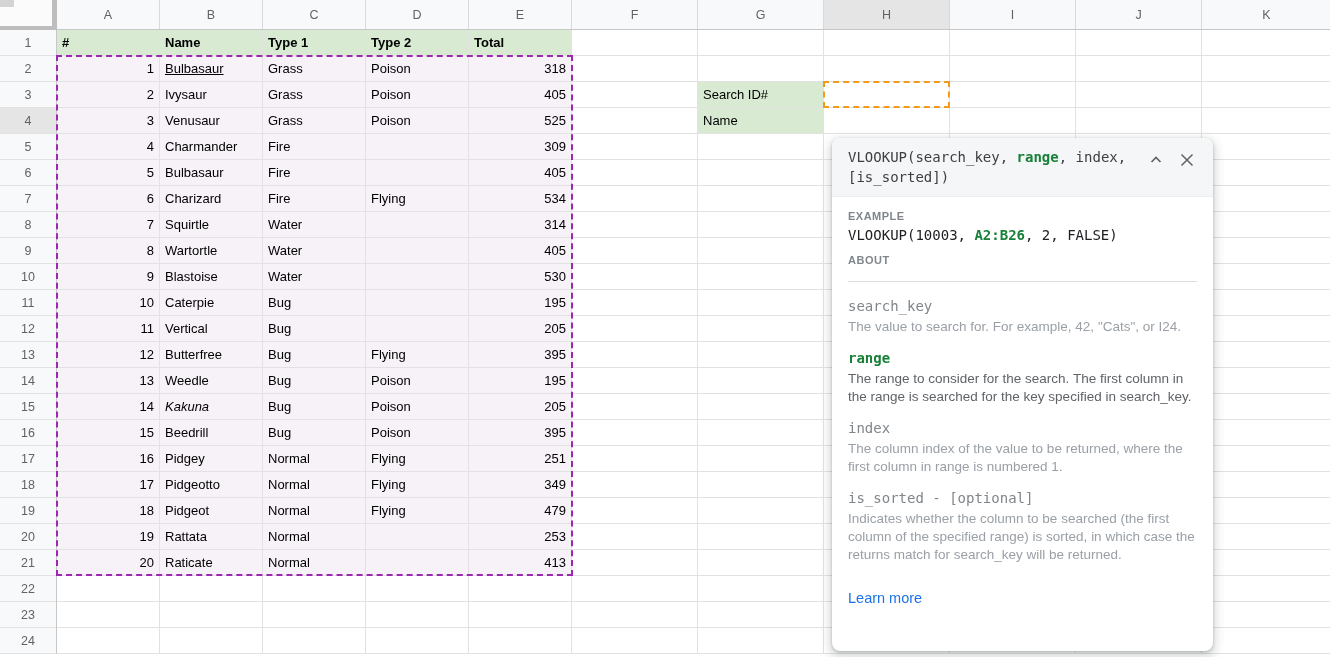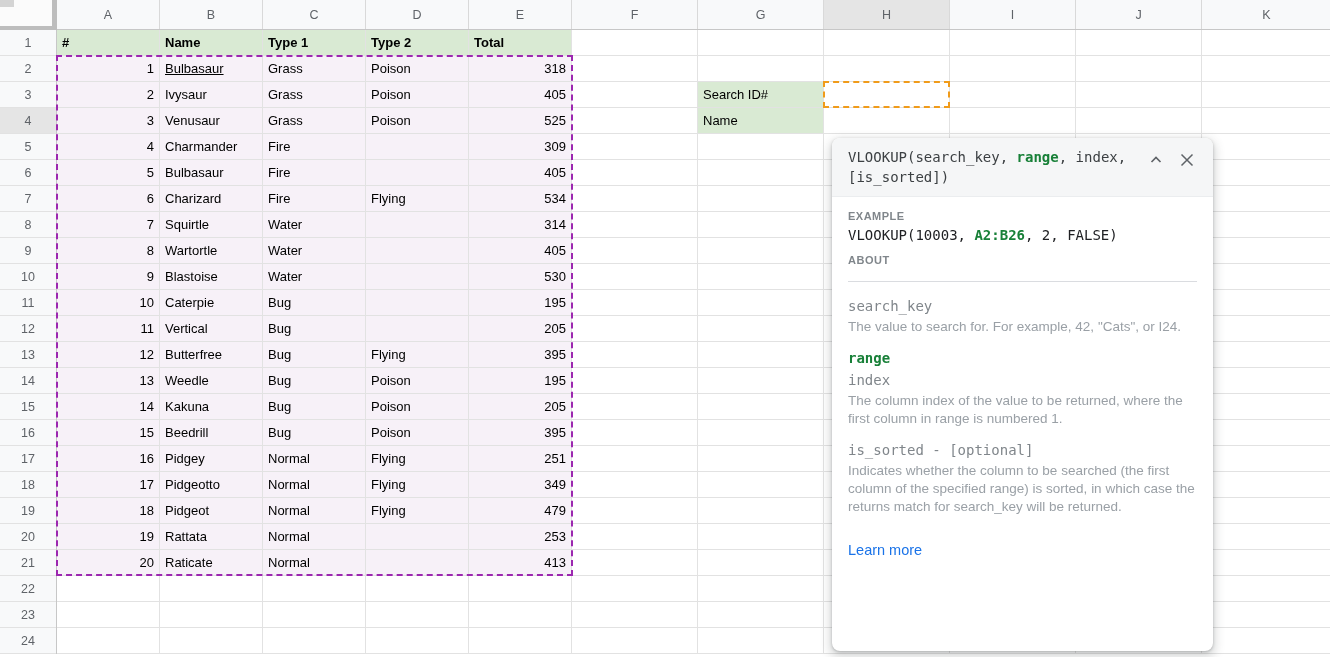--- a/index.html
+++ b/index.html
@@ -291,21 +291,21 @@
         <div class="gc tint num" style="width: 103px;">195</div>
         <div class="gc" style="width: 126px;"></div>
         <div class="gc" style="width: 126px;"></div>
         <div class="gc" style="width: 126px;"></div>
         <div class="gc" style="width: 126px;"></div>
         <div class="gc" style="width: 126px;"></div>
         <div class="gc" style="width: 130px;"></div>
       </div>
       <div class="grow">
         <div class="gc tint num" style="width: 103px;">14</div>
-        <div class="gc tint" style="width: 103px;">Kakuna</div>
+        <div class="gc tint" style="width: 103px; font-style: italic;">Kakuna</div>
         <div class="gc tint" style="width: 103px;">Bug</div>
         <div class="gc tint" style="width: 103px;">Poison</div>
         <div class="gc tint num" style="width: 103px;">205</div>
         <div class="gc" style="width: 126px;"></div>
         <div class="gc" style="width: 126px;"></div>
         <div class="gc" style="width: 126px;"></div>
         <div class="gc" style="width: 126px;"></div>
         <div class="gc" style="width: 126px;"></div>
         <div class="gc" style="width: 130px;"></div>
       </div>
@@ -453,20 +453,21 @@
       <div class="code"><span>VLOOKUP(10003, </span><span class="green">A2:B26</span><span>, 2, FALSE)</span></div>
       <div class="lbl">ABOUT</div>
       <hr>
       <div id="params">
           <div class="param">
             <div class="pname">search_key</div>
             <div class="pdesc">The value to search for. For example, 42, "Cats", or I24.</div>
           </div>
           <div class="param active">
             <div class="pname">range</div>
+            <div class="pdesc">The range to consider for the search. The first column in the range is searched for the key specified in search_key.</div>
           </div>
           <div class="param">
             <div class="pname">index</div>
             <div class="pdesc">The column index of the value to be returned, where the first column in range is numbered 1.</div>
           </div>
           <div class="param">
             <div class="pname">is_sorted - [optional]</div>
             <div class="pdesc">Indicates whether the column to be searched (the first column of the specified range) is sorted, in which case the returns match for search_key will be returned.</div>
           </div>
         </div>

